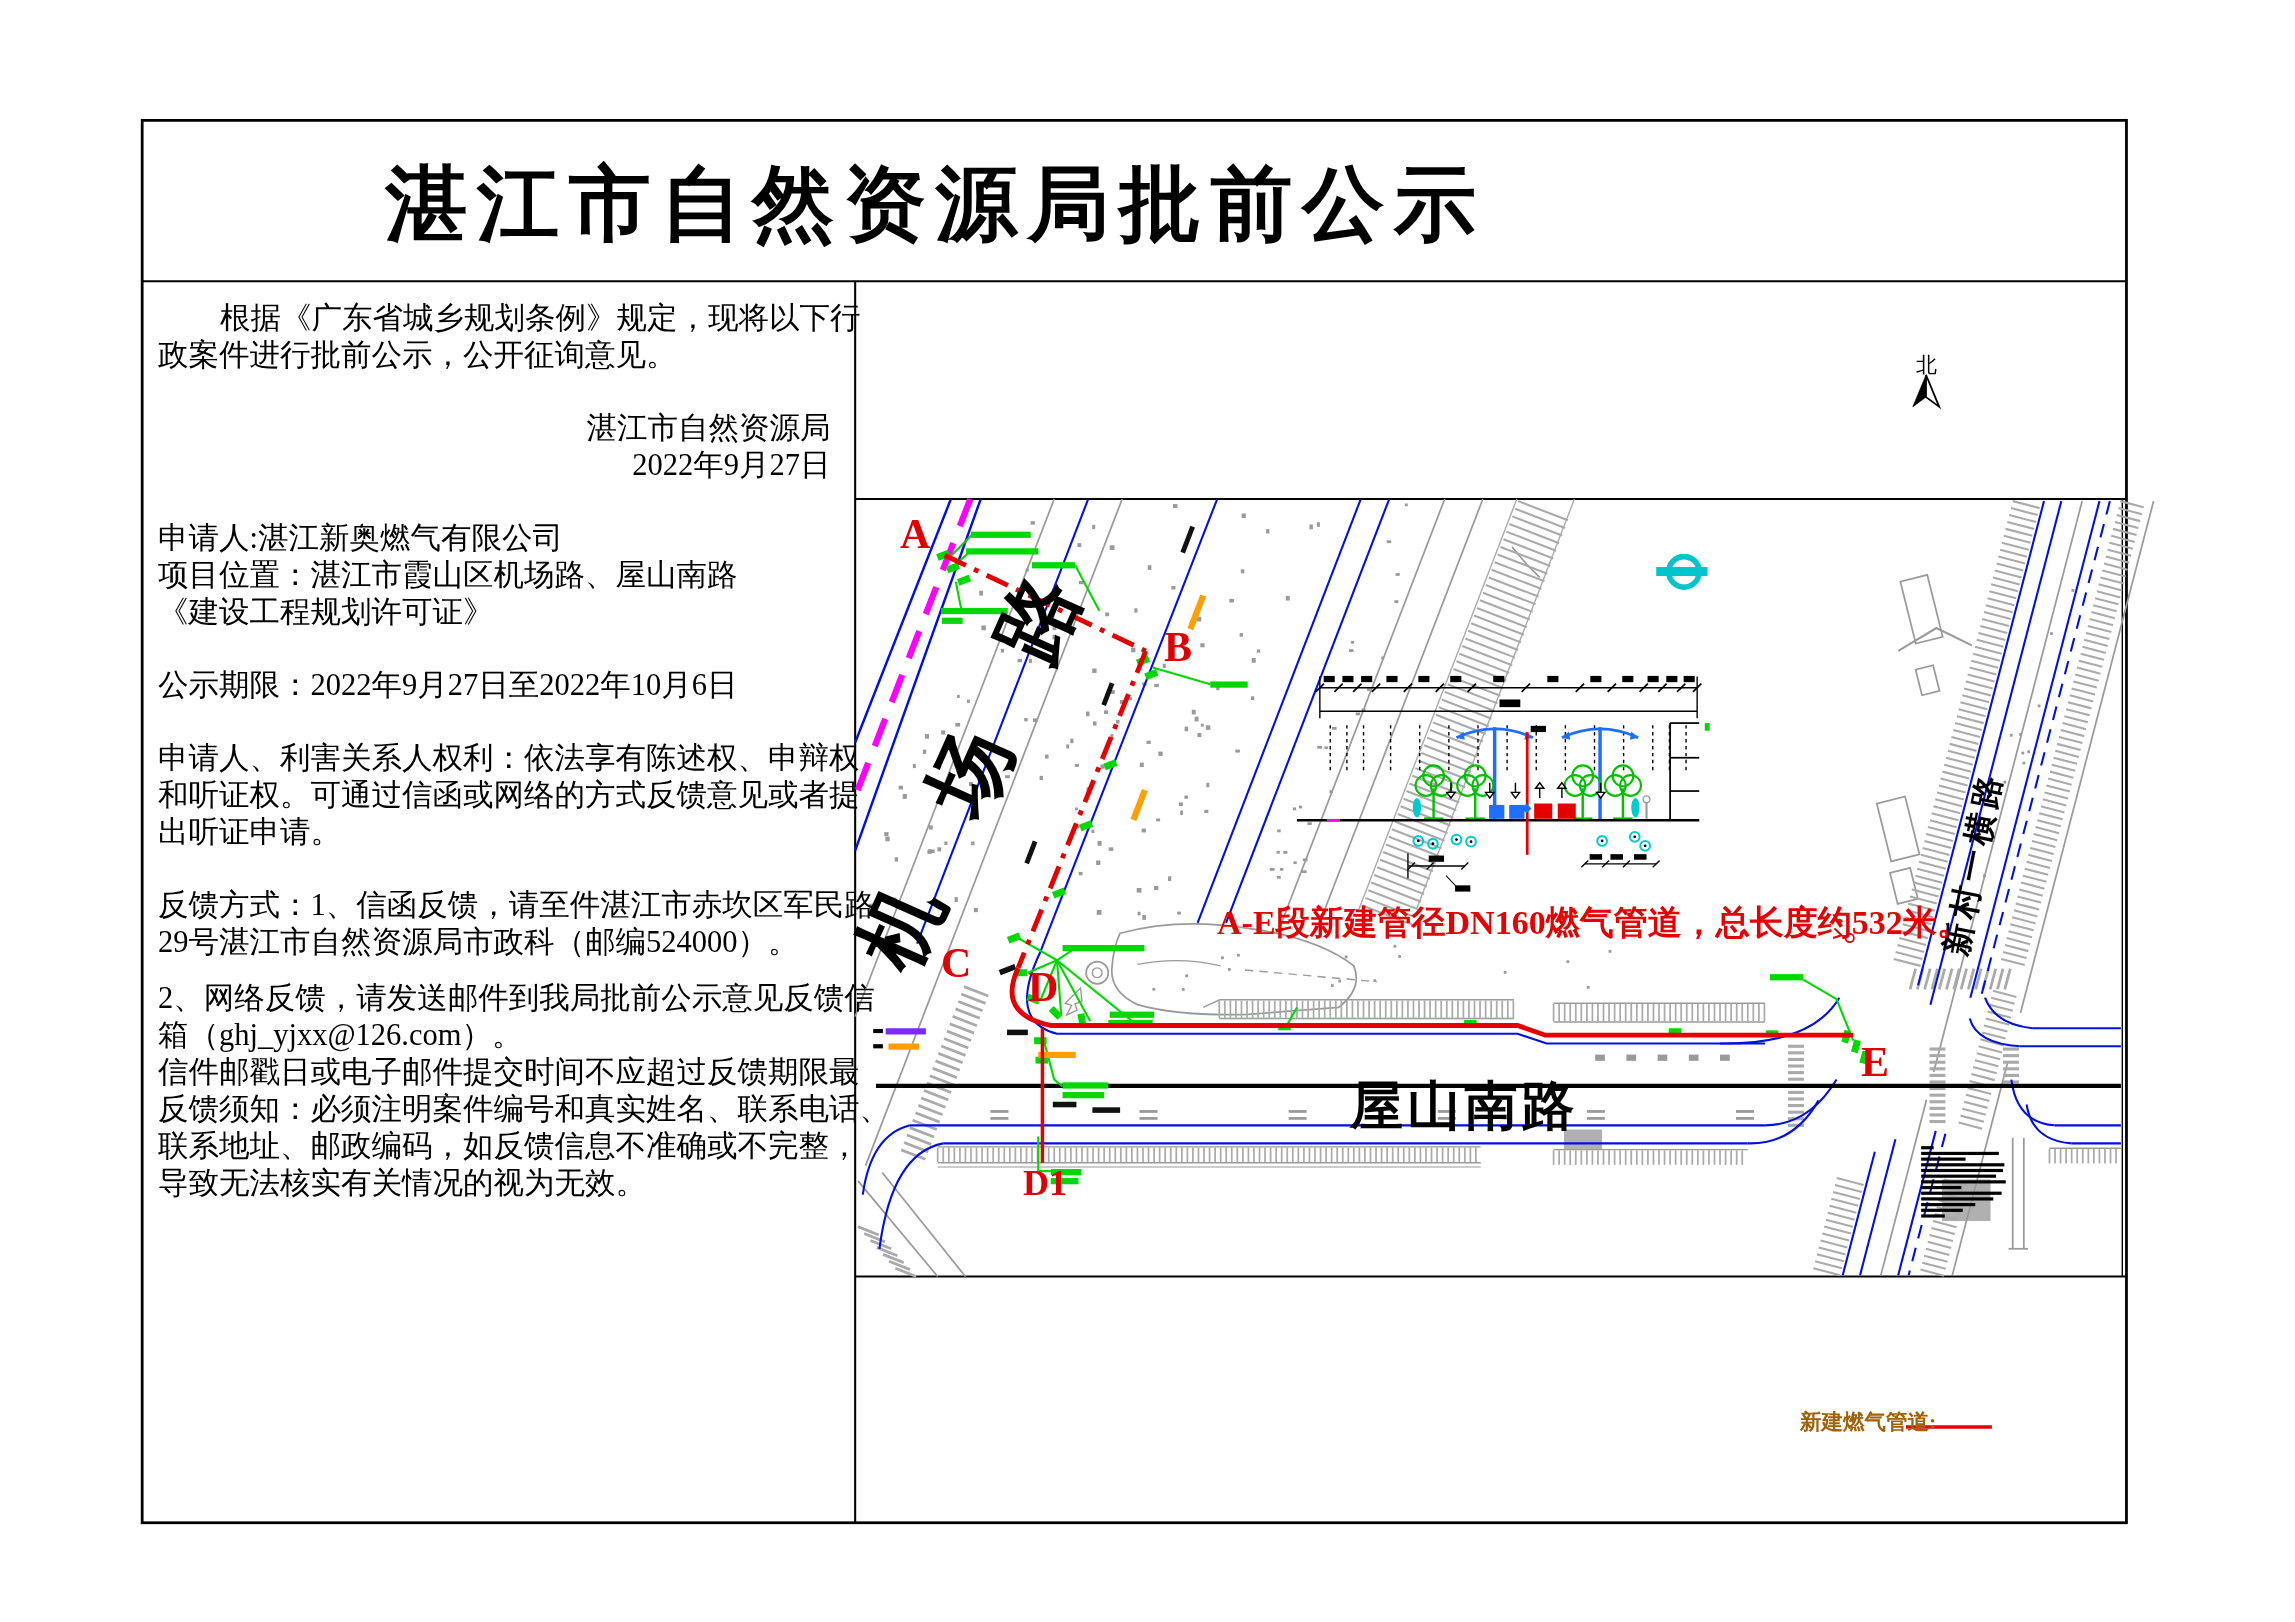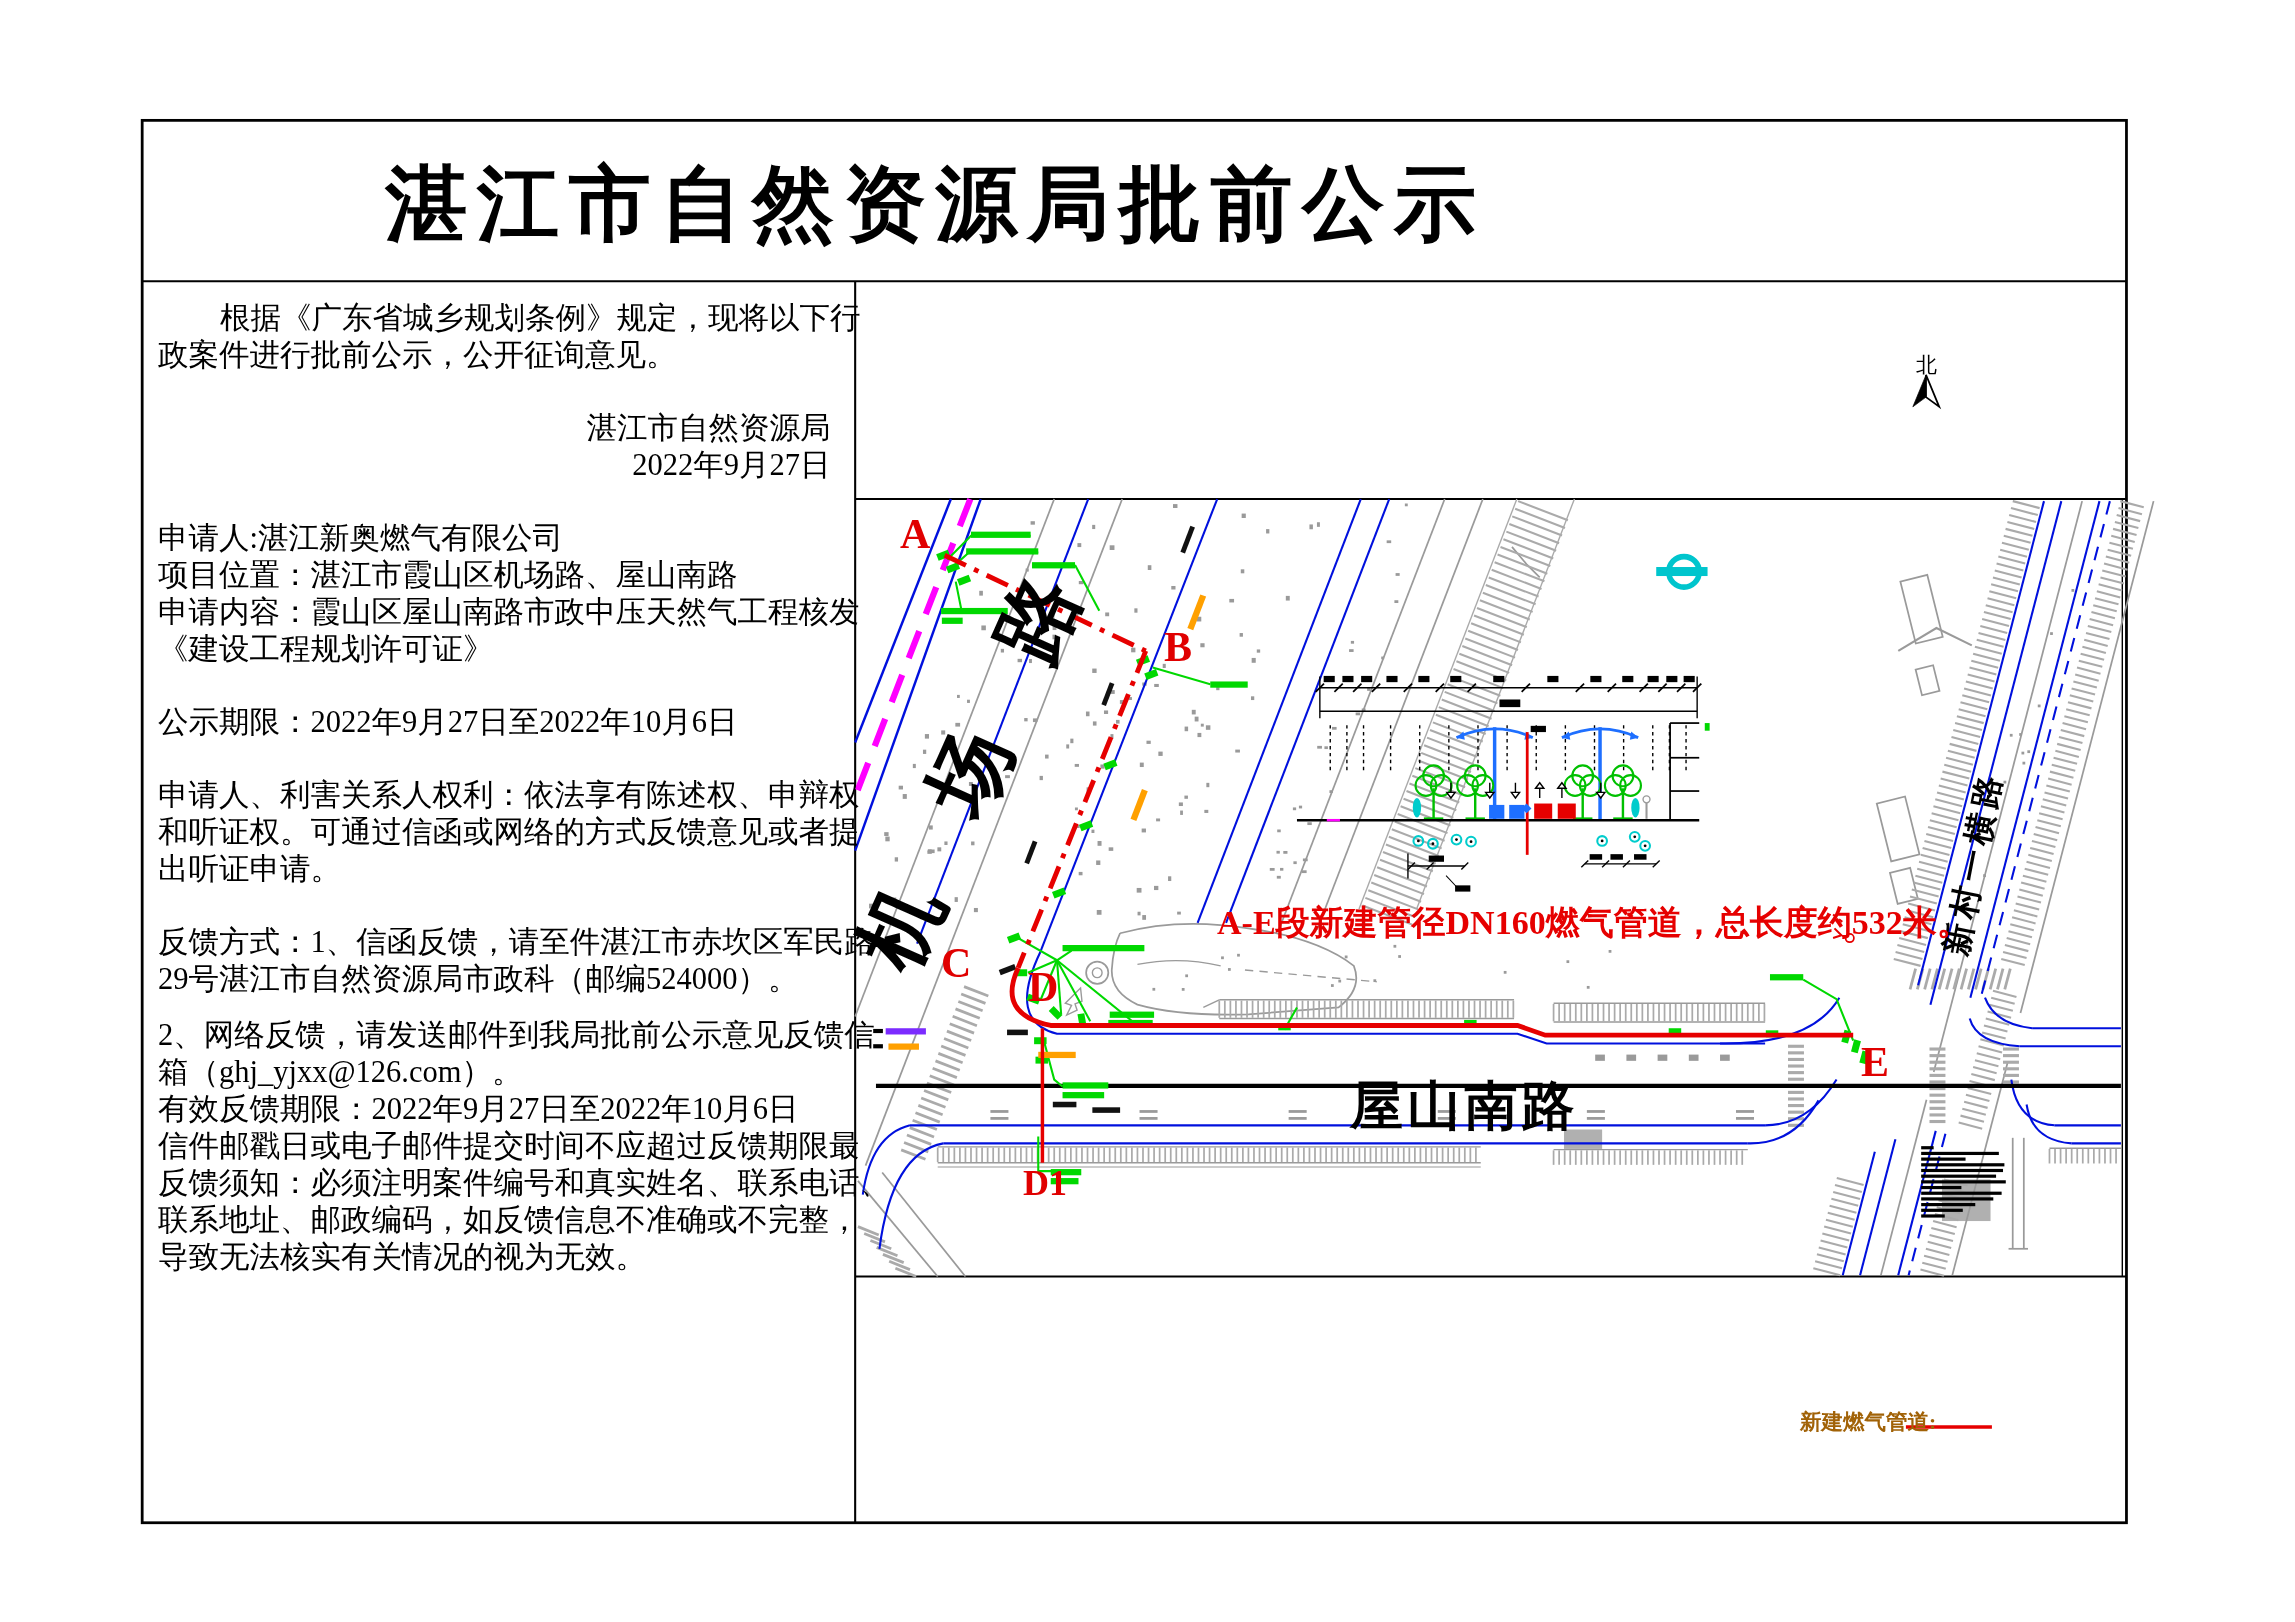--- a/index.html
+++ b/index.html
@@ -1097,31 +1097,29 @@
 
 <div id="page-title" class="abs">湛江市自然资源局批前公示</div>
 
 <div id="notice" class="abs">
   <div class="ln indent">根据《广东省城乡规划条例》规定，现将以下行</div>
   <div class="ln">政案件进行批前公示，公开征询意见。</div>
   <div class="ln ralign gap">湛江市自然资源局</div>
   <div class="ln ralign">2022年9月27日</div>
   <div class="ln gap">申请人:湛江新奥燃气有限公司</div>
   <div class="ln">项目位置：湛江市霞山区机场路、屋山南路</div>
-  <div class="ln">申请内容：霞山区屋山南路市政中压天然气工程核发</div>
   <div class="ln">《建设工程规划许可证》</div>
   <div class="ln gap">公示期限：2022年9月27日至2022年10月6日</div>
   <div class="ln gap">申请人、利害关系人权利：依法享有陈述权、申辩权</div>
   <div class="ln">和听证权。可通过信函或网络的方式反馈意见或者提</div>
   <div class="ln">出听证申请。</div>
   <div class="ln gap">反馈方式：1、信函反馈，请至件湛江市赤坎区军民路</div>
   <div class="ln">29号湛江市自然资源局市政科（邮编524000）。</div>
   <div class="ln gap-s">2、网络反馈，请发送邮件到我局批前公示意见反馈信</div>
   <div class="ln">箱（ghj_yjxx@126.com）。</div>
-  <div class="ln">有效反馈期限：2022年9月27日至2022年10月6日</div>
   <div class="ln">信件邮戳日或电子邮件提交时间不应超过反馈期限最</div>
   <div class="ln">反馈须知：必须注明案件编号和真实姓名、联系电话、</div>
   <div class="ln">联系地址、邮政编码，如反馈信息不准确或不完整，</div>
   <div class="ln">导致无法核实有关情况的视为无效。</div>
 </div>
 
 <div id="north-char" class="abs">北</div>
 
 <div id="road-jichang" class="abs roadname">机 场 路</div>
 <div id="road-wushan" class="abs roadname">屋山南路</div>

